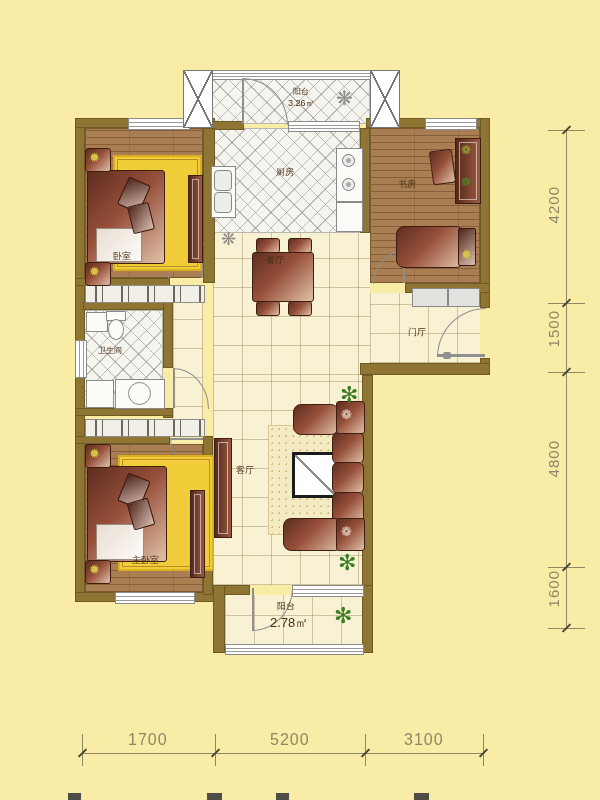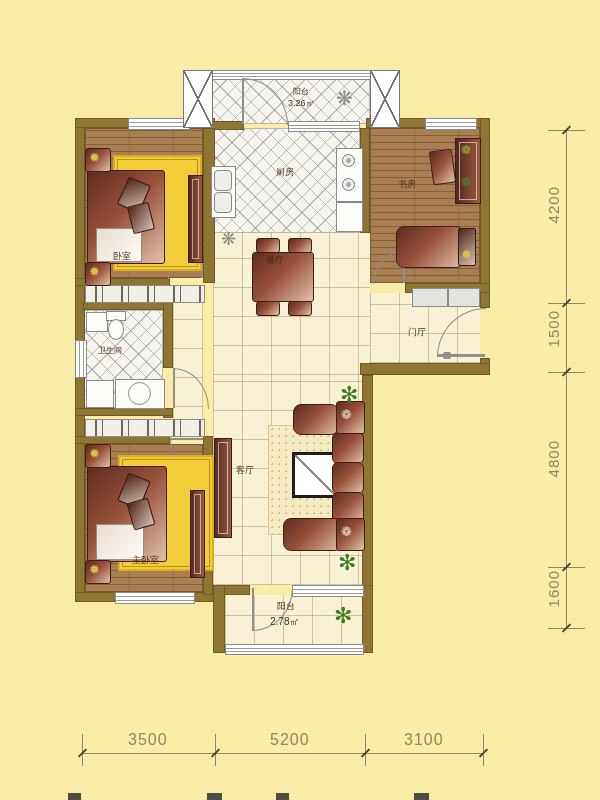--- a/index.html
+++ b/index.html
@@ -199,21 +199,21 @@
   <span class="glyph" style="left:341px;top:408px;font-size:13px;color:#E8DCC8">❁</span>
   <span class="glyph" style="left:341px;top:525px;font-size:13px;color:#E8DCC8">❁</span>
   <span class="glyph" style="left:340px;top:384px;font-size:22px;color:#3B7D24">✻</span>
   <span class="glyph" style="left:338px;top:552px;font-size:22px;color:#3B7D24">✻</span>
   <div class="lbl lbl-sm" style="left:236px;top:466px">客厅</div>
 
   <div class="lbl" style="left:293px;top:88px;font-size:8px">阳台</div>
   <div class="lbl" style="left:288px;top:99px;font-size:9px">3.26㎡</div>
   <span class="glyph" style="left:336px;top:88px;font-size:20px;color:#8F8F88">❋</span>
   <div class="lbl" style="left:277px;top:602px;font-size:9px">阳台</div>
-  <div class="lbl" style="left:270px;top:616px;font-size:10px">2.78㎡</div>
+  <div class="lbl" style="left:270px;top:616px;font-size:13px">2.78㎡</div>
   <span class="glyph" style="left:334px;top:605px;font-size:22px;color:#3B7D24">✻</span>
 
   <div class="dimline" style="left:566px;top:130px;width:1px;height:498px"></div>
   <div class="dimline" style="left:548px;top:130px;width:37px;height:1px"></div>
   <div class="dimline" style="left:548px;top:303px;width:37px;height:1px"></div>
   <div class="dimline" style="left:548px;top:372px;width:37px;height:1px"></div>
   <div class="dimline" style="left:548px;top:567px;width:37px;height:1px"></div>
   <div class="dimline" style="left:548px;top:628px;width:37px;height:1px"></div>
   <div class="tick" style="left:561px;top:129px"></div>
   <div class="tick" style="left:561px;top:302px"></div>
@@ -227,21 +227,21 @@
 
   <div class="dimline" style="left:82px;top:753px;width:401px;height:1px"></div>
   <div class="dimline" style="left:82px;top:734px;width:1px;height:32px"></div>
   <div class="dimline" style="left:215px;top:734px;width:1px;height:32px"></div>
   <div class="dimline" style="left:365px;top:734px;width:1px;height:32px"></div>
   <div class="dimline" style="left:483px;top:734px;width:1px;height:32px"></div>
   <div class="tick" style="left:77px;top:752px"></div>
   <div class="tick" style="left:210px;top:752px"></div>
   <div class="tick" style="left:360px;top:752px"></div>
   <div class="tick" style="left:478px;top:752px"></div>
-  <div class="dimtxt" style="left:128px;top:731px;font-size:16px">3500</div>
+  <div class="dimtxt" style="left:128px;top:731px;font-size:16px">1700</div>
   <div class="dimtxt" style="left:270px;top:731px;font-size:16px">5200</div>
   <div class="dimtxt" style="left:404px;top:731px;font-size:16px">3100</div>
 
   <div class="mark" style="left:68px;top:793px;width:13px;height:7px"></div>
   <div class="mark" style="left:207px;top:793px;width:15px;height:7px"></div>
   <div class="mark" style="left:276px;top:793px;width:13px;height:7px"></div>
   <div class="mark" style="left:414px;top:793px;width:15px;height:7px"></div>
 
 </div>
 

